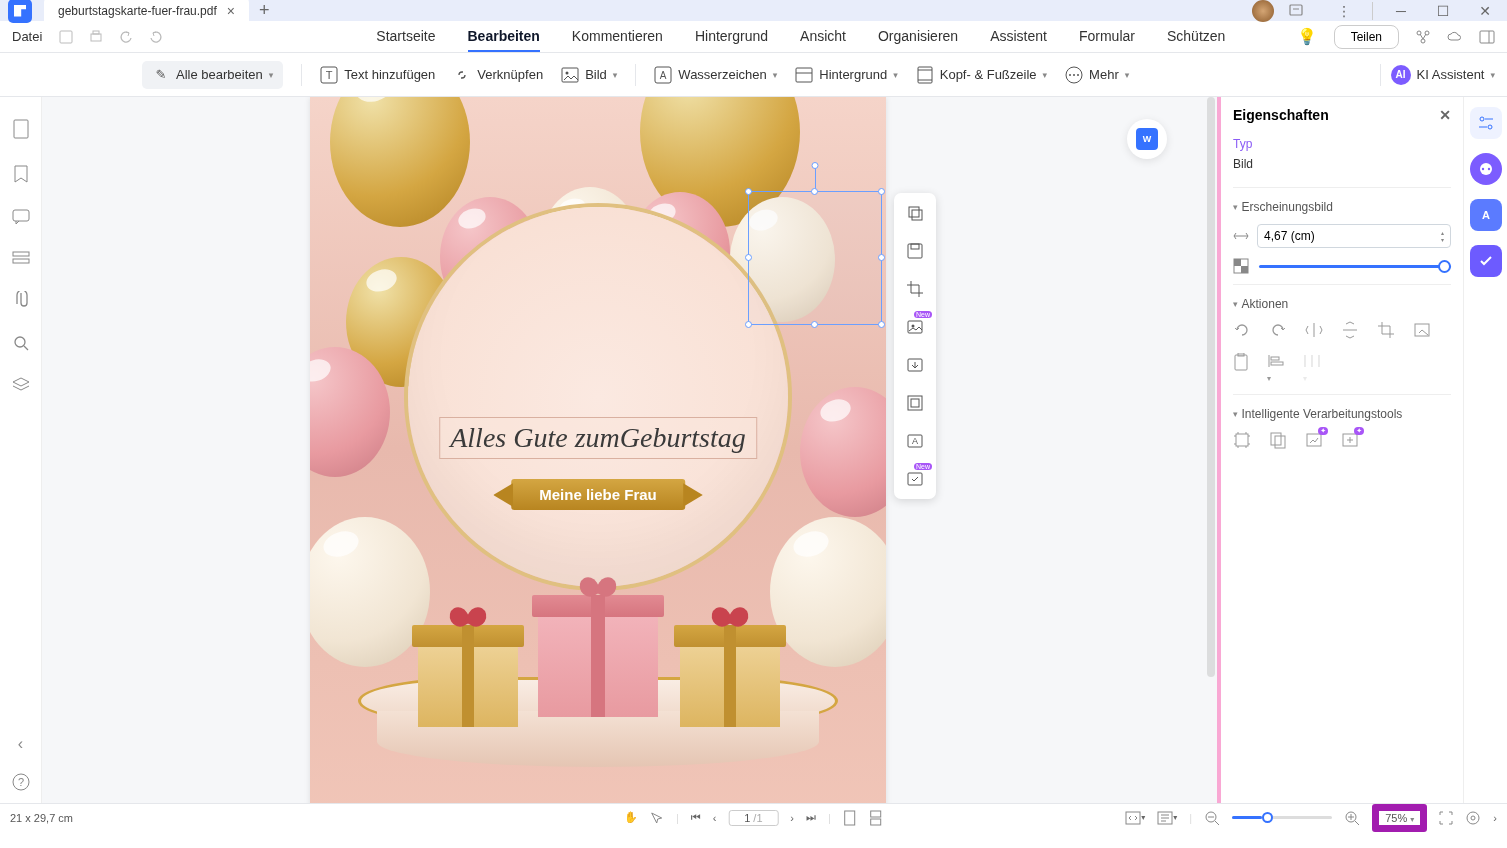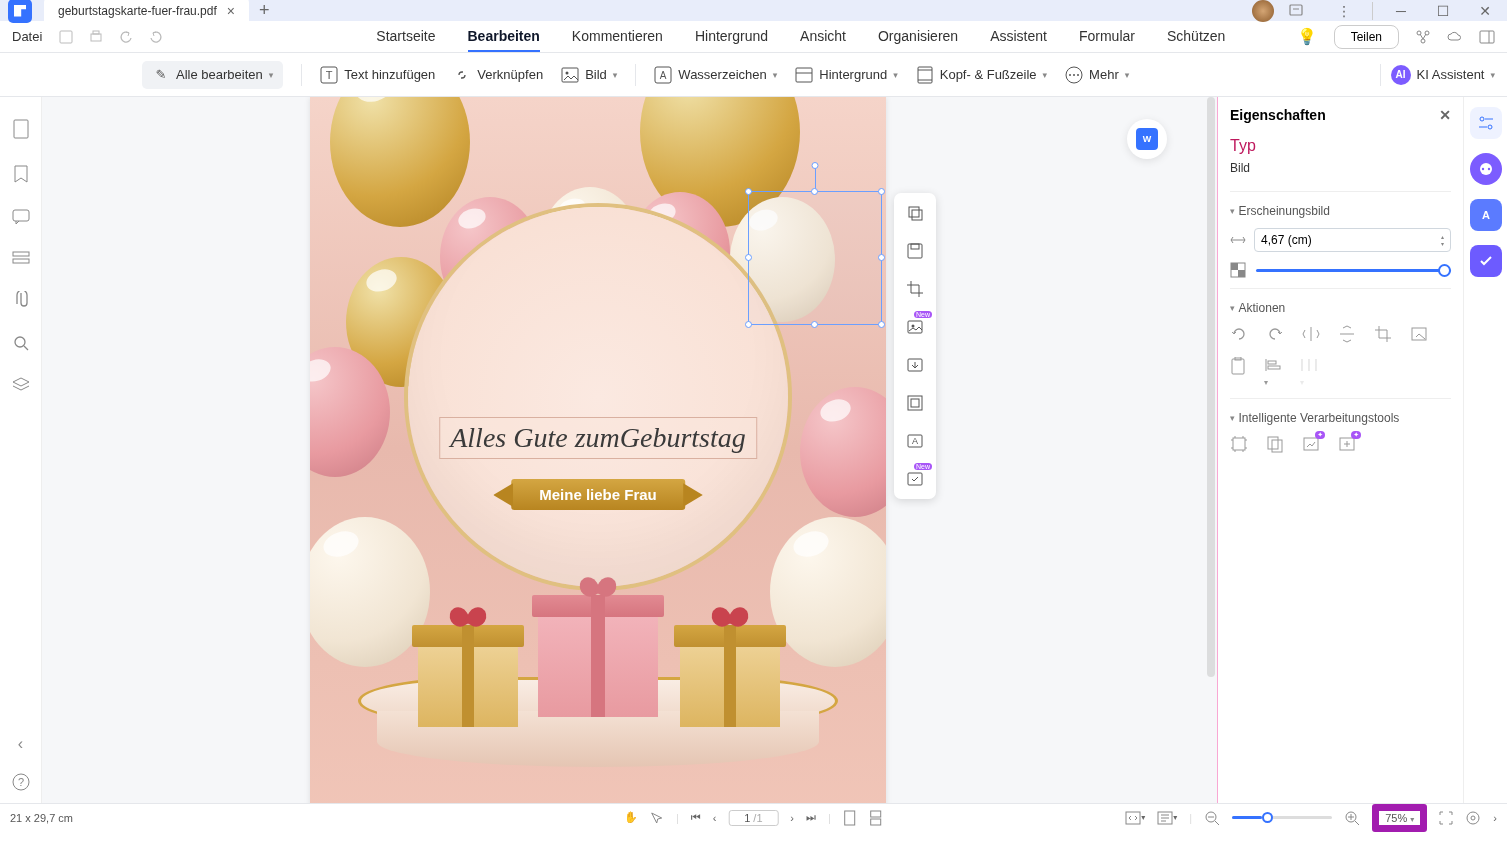--- a/index.html
+++ b/index.html
@@ -66,25 +66,25 @@
 .selection{position:absolute;left:438px;top:94px;width:134px;height:134px;border:1px solid #6b9fff;background:rgba(107,159,255,0.02);}
 .handle{position:absolute;width:7px;height:7px;border:1px solid #6b9fff;background:#fff;border-radius:50%;}
 .rot-handle{position:absolute;width:7px;height:7px;border:1px solid #6b9fff;background:#fff;border-radius:50%;left:50%;top:-30px;transform:translateX(-50%);}
 .rot-line{position:absolute;width:1px;height:24px;background:#6b9fff;left:50%;top:-26px;}
 .floating-toolbar{position:absolute;left:852px;top:96px;width:42px;background:#fff;border-radius:7px;box-shadow:0 2px 10px rgba(0,0,0,0.14);display:flex;flex-direction:column;align-items:center;padding:8px 0;gap:14px;}
 .ft-btn{width:24px;height:24px;display:flex;align-items:center;justify-content:center;color:#555;cursor:pointer;position:relative;}
 .badge-new{position:absolute;top:-4px;right:-5px;background:#a855f7;color:#fff;font-size:7px;border-radius:5px;padding:0 2px;}
 .convert-badge{position:absolute;left:1085px;top:22px;width:40px;height:40px;background:#fff;border-radius:50%;box-shadow:0 2px 8px rgba(0,0,0,0.1);display:flex;align-items:center;justify-content:center;}
 .convert-badge-inner{width:22px;height:22px;background:#3572ff;border-radius:4px;color:#fff;font-size:9px;font-weight:bold;display:flex;align-items:center;justify-content:center;}
 .scrollbar-v{position:absolute;right:2px;top:0;width:8px;height:580px;background:#ccc;border-radius:4px;opacity:0.6;}
-.panel-right{width:246px;background:#fff;border-left:1px solid #f9a8d4;padding:10px 12px;font-size:13px;overflow-y:auto;}
+.panel-right{width:246px;background:#fff;border-left:4px solid #f9a8d4;padding:10px 12px;font-size:13px;overflow-y:auto;}
 .panel-header{display:flex;align-items:center;justify-content:space-between;font-weight:600;font-size:14px;margin-bottom:14px;}
 .panel-close{cursor:pointer;color:#666;}
 .panel-section{margin-bottom:16px;}
-.panel-label{color:#be185d;margin-bottom:6px;font-size:16px;}
+.panel-label{color:#8b5cf6;margin-bottom:6px;font-size:12px;}
 .panel-value{color:#333;font-size:12px;margin-bottom:10px;}
 .collapsible{display:flex;align-items:center;gap:4px;color:#555;font-size:12px;margin:12px 0 10px;cursor:pointer;}
 .collapsible::before{content:"▾";font-size:9px;color:#888;}
 .input-row{display:flex;align-items:center;gap:8px;margin-bottom:10px;}
 .input-row .ico{color:#888;width:16px;}
 .dim-input{flex:1;border:1px solid #d0d7de;border-radius:4px;padding:4px 6px;font-size:12px;display:flex;justify-content:space-between;align-items:center;}
 .spinner{display:flex;flex-direction:column;font-size:6px;color:#888;gap:1px;cursor:pointer;}
 .slider-row{display:flex;align-items:center;gap:10px;}
 .slider{flex:1;height:3px;background:#3572ff;border-radius:2px;position:relative;}
 .slider-thumb{position:absolute;right:0;top:-5px;width:13px;height:13px;border:2px solid #3572ff;background:#fff;border-radius:50%;}

